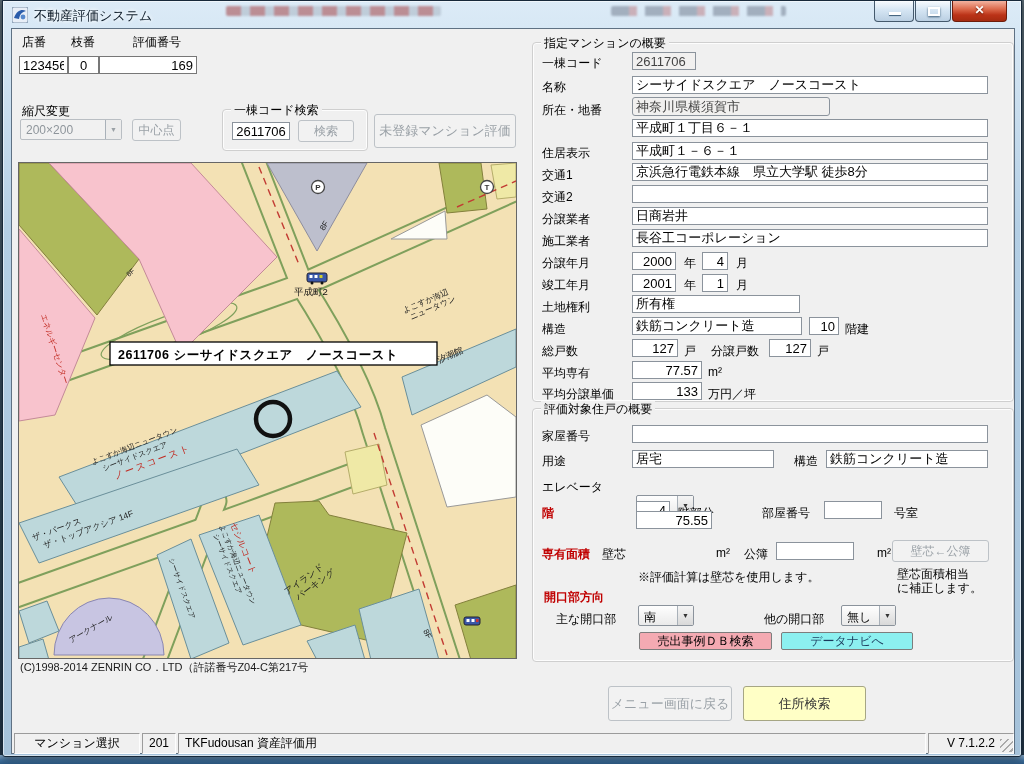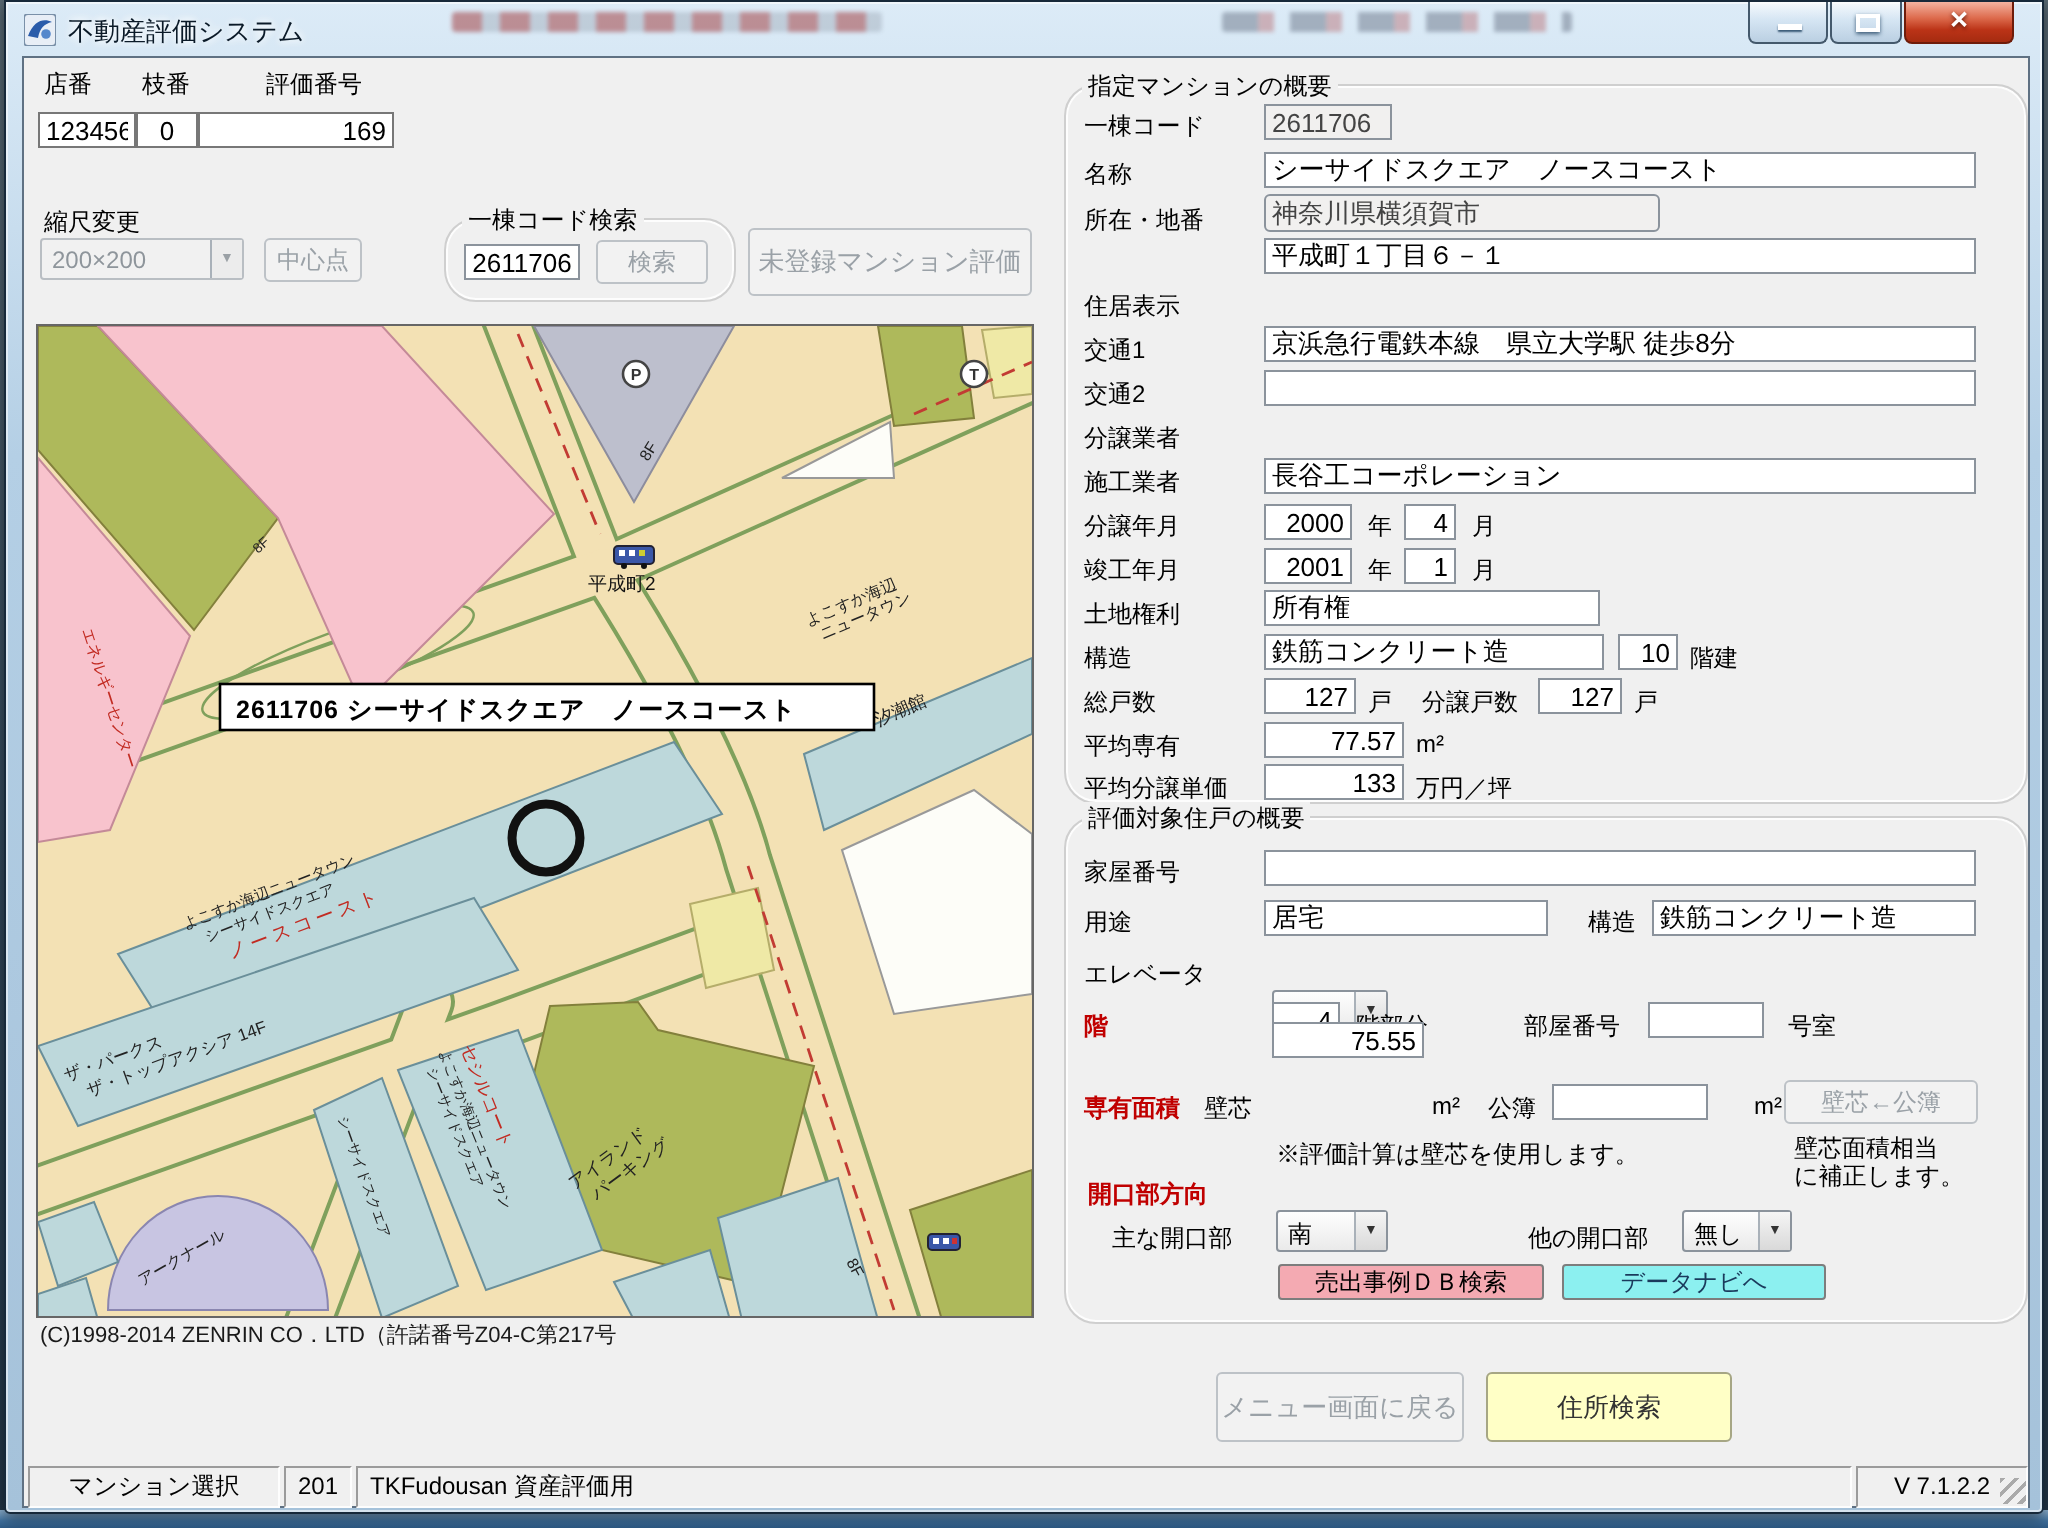--- a/index.html
+++ b/index.html
@@ -42,21 +42,21 @@
   .fld.rnd { border-radius:3px; }
   .btn { position:absolute; border:1px solid #8e989f; border-radius:3px; font-size:12px; text-align:center; color:#000;
     background:linear-gradient(180deg,#f6f6f6,#e3e3e3 60%,#d8d8d8); cursor:default; }
   .btn.disabled { color:#9aa1a7; border-color:#bdc2c7; background:#f2f2f2; }
   .btn.pink { background:#f4aab2; border-color:#7d7d7d; border-radius:2px; }
   .btn.cyan { background:#8cf0f0; border-color:#7d7d7d; border-radius:2px; color:#1a3a5c; }
   .btn.yellow { background:#ffffc6; border-color:#a6a684; font-size:13px; color:#333; }
   .btn.next { border:1px solid #26527c; background:linear-gradient(180deg,#f4f8fb,#dde7ee 45%,#cbd8e1);
     box-shadow:inset 0 0 0 2px #90c4e9, inset 0 0 0 3px #d2e8f7; font-size:13px; }
   .btn.next::after { content:""; position:absolute; inset:4px; border:1px dashed #444; }
-  .grp { position:absolute; border:1px solid #cfcfcf; border-radius:16px; box-shadow:inset 0 0 0 1px #fdfdfd; }
+  .grp { position:absolute; border:1px solid #cfcfcf; border-radius:4px; box-shadow:inset 0 0 0 1px #fdfdfd; }
   .grp-title { position:absolute; top:-8px; left:8px; background:#f0f0f0; padding:0 3px; font-size:12px; white-space:nowrap; }
   .combo { position:absolute; height:21px; border:1px solid #8b939c; border-radius:2px;
     background:linear-gradient(180deg,#fefefe,#eaeaea); font-size:12px; }
   .combo .val { position:absolute; left:5px; top:3px; white-space:nowrap; }
   .combo .arrow { position:absolute; right:0; top:0; bottom:0; width:16px; border-left:1px solid #a9b1b9;
     background:linear-gradient(180deg,#f5f5f5,#d9d9d9); font-size:7px; color:#333; text-align:center; line-height:19px; }
   .combo.disabled { background:#f1f1f1; color:#8e959b; border-color:#b9bec3; }
   .combo.disabled .arrow { color:#9aa0a5; background:#ececec; }
   .note { position:absolute; font-size:12px; color:#000; white-space:nowrap; }
   .map-frame { position:absolute; left:6px; top:133px; width:499px; height:497px; border:1px solid #666; background:#f3e1b4; }
@@ -259,25 +259,27 @@
         <span class="grp-title">指定マンションの概要</span>
       </div>
       <span class="lbl" style="left:530px;top:26px;">一棟コード</span>
       <input class="fld ro" style="left: 620px; top: 23px; width: 64px;" value="2611706">
       <span class="lbl" style="left:530px;top:50px;">名称</span>
       <input class="fld" style="left: 620px; top: 47px; width: 356px;" value="シーサイドスクエア　ノースコースト">
       <span class="lbl" style="left:530px;top:73px;">所在・地番</span>
       <input class="fld ro rnd" style="left: 620px; top: 68px; width: 198px; height: 19px;" value="神奈川県横須賀市">
       <input class="fld" style="left: 620px; top: 90px; width: 356px;" value="平成町１丁目６－１">
       <span class="lbl" style="left:530px;top:116px;">住居表示</span>
+      <input class="fld" style="left: 620px; top: 113px; width: 356px;" value="平成町１－６－１">
       <span class="lbl" style="left:530px;top:138px;">交通1</span>
       <input class="fld" style="left: 620px; top: 134px; width: 356px;" value="京浜急行電鉄本線　県立大学駅 徒歩8分">
       <span class="lbl" style="left:530px;top:160px;">交通2</span>
       <input class="fld" style="left: 620px; top: 156px; width: 356px;" value="">
       <span class="lbl" style="left:530px;top:182px;">分譲業者</span>
+      <input class="fld" style="left: 620px; top: 178px; width: 356px;" value="日商岩井">
       <span class="lbl" style="left:530px;top:204px;">施工業者</span>
       <input class="fld" style="left: 620px; top: 200px; width: 356px;" value="長谷工コーポレーション">
       <span class="lbl" style="left:530px;top:226px;">分譲年月</span>
       <input class="fld num" style="left: 620px; top: 223px; width: 44px;" value="2000">
       <span class="lbl" style="left:672px;top:226px;">年</span>
       <input class="fld num" style="left: 690px; top: 223px; width: 26px;" value="4">
       <span class="lbl" style="left:724px;top:226px;">月</span>
       <span class="lbl" style="left:530px;top:248px;">竣工年月</span>
       <input class="fld num" style="left: 620px; top: 245px; width: 44px;" value="2001">
       <span class="lbl" style="left:672px;top:248px;">年</span>

